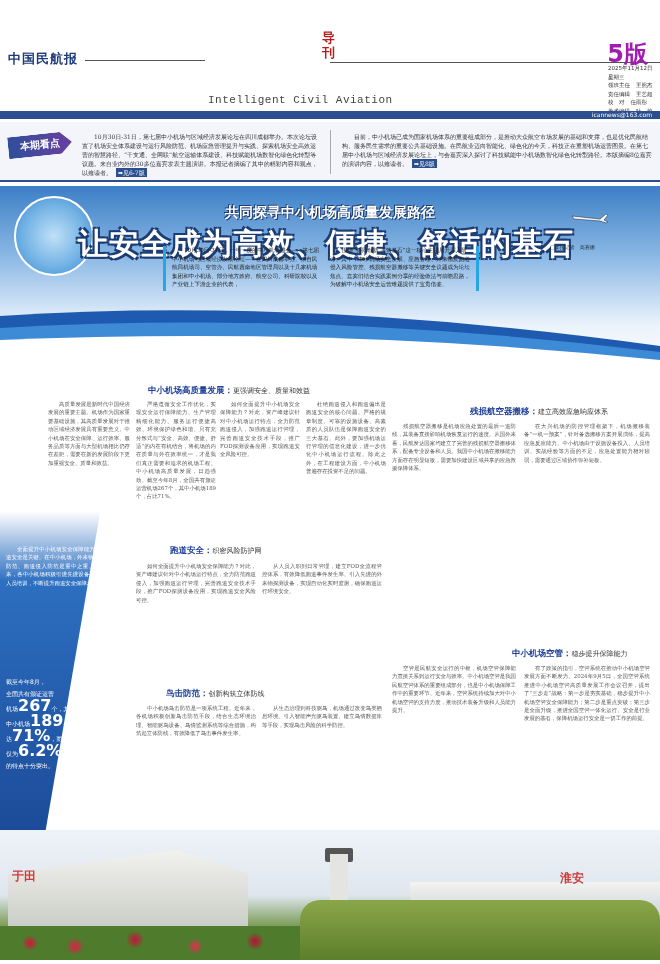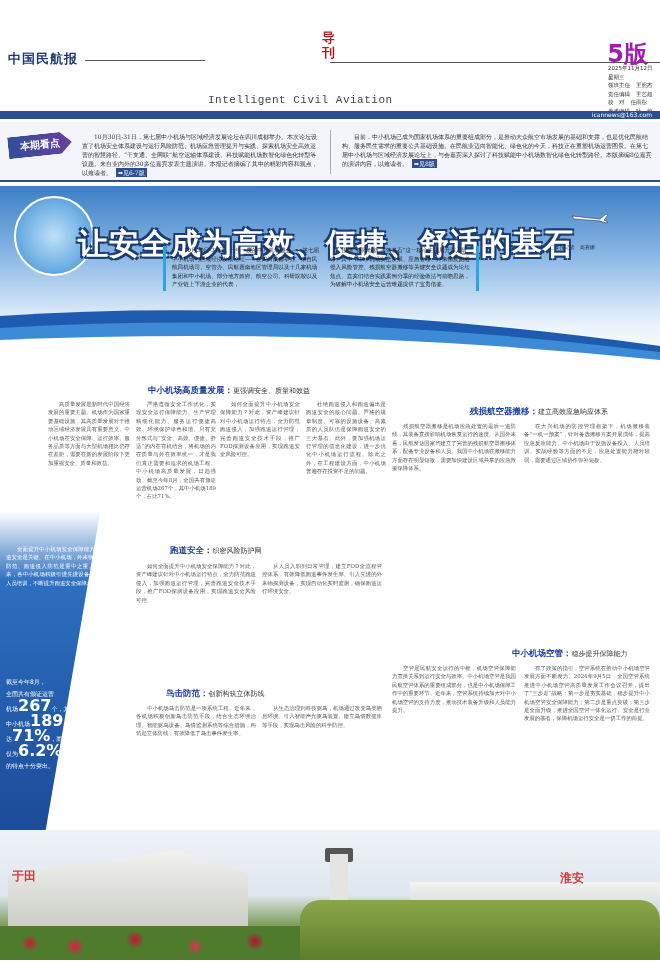--- a/index.html
+++ b/index.html
@@ -86,20 +86,21 @@
 
 <div class="teaser">
   <div class="tag">本期看点</div>
   <div class="teaser-col a"><span>10月30日-31日，第七届中小机场与区域经济发展论坛在四川成都举办。本次论坛设置了机场安全体系建设与运行风险防范、机场应急管理提升与实践、探索机场安全高效运营的智慧路径、“干支通、全网联”航空运输体系建设、科技赋能机场数智化绿色化转型等议题。来自业内外的30多位嘉宾发表主题演讲。本报记者摘编了其中的精彩内容和观点，以飨读者。</span><span class="goto">➡见6-7版</span></div>
   <div class="teaser-divider"></div>
   <div class="teaser-col b"><span>目前，中小机场已成为国家机场体系的重要组成部分，是推动大众航空市场发展的基础和支撑，也是优化民航结构、服务民生需求的重要公共基础设施。在民航业迈向智能化、绿色化的今天，科技正在重塑机场运营图景。在第七届中小机场与区域经济发展论坛上，与会嘉宾深入探讨了科技赋能中小机场数智化绿色化转型路径。本版摘编8位嘉宾的演讲内容，以飨读者。</span><span class="goto">➡见8版</span></div>
 </div>
 
 <div class="hero">
   <div class="hero-logo"></div>
+  <div class="hero-kicker">共同探寻中小机场高质量发展路径</div>
   <div class="hero-title">让安全成为高效、便捷、舒适的基石</div>
   <svg class="plane" viewBox="0 0 40 14">
       <path d="M2 6 L30 9 L36 4 L38 5 L34 10 L38 12 L36 13 L30 11 L4 9 Z" fill="#f4f6f8" stroke="#2a3a55" stroke-width="0.6"></path>
     </svg>
   <div class="byline">□本报记者　高赛娜</div>
   <div class="lede-bar"></div>
   <div class="lede a">10月30日-31日，一年一度的中小机场盛会——第七届中小机场与区域经济发展论坛——在四川成都举办。来自民航局机场司、空管办、民航西南地区管理局以及十几家机场集团和中小机场、部分地方政府、航空公司、科研院校以及产业链上下游企业的代表，</div>
   <div class="lede b">围绕“协同创新 共筑基石”这一核心主题展开深入研讨。其中，中小机场安全发展、应急管理、外来物及跑道侵入风险管控、残损航空器搬移等关键安全议题成为论坛焦点。嘉宾们结合实践案例分享的经验做法与前瞻思路，为破解中小机场安全运营难题提供了宝贵借鉴。</div>
   <div class="lede-bar r"></div>
   <svg class="swoosh" viewBox="0 0 660 60" preserveAspectRatio="none">

